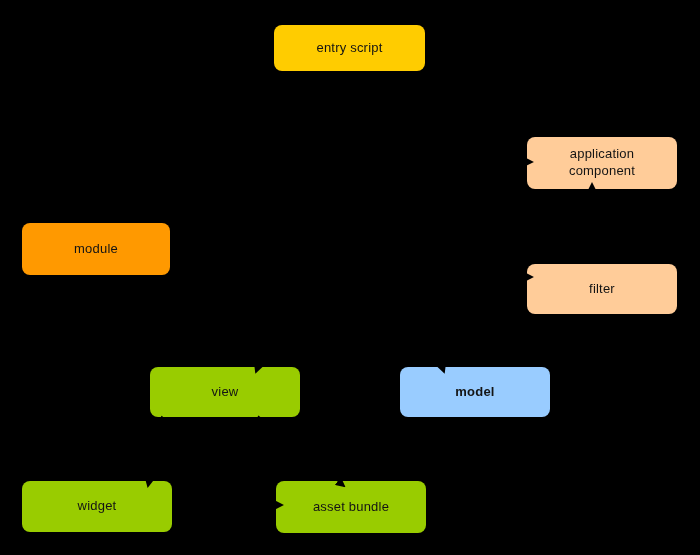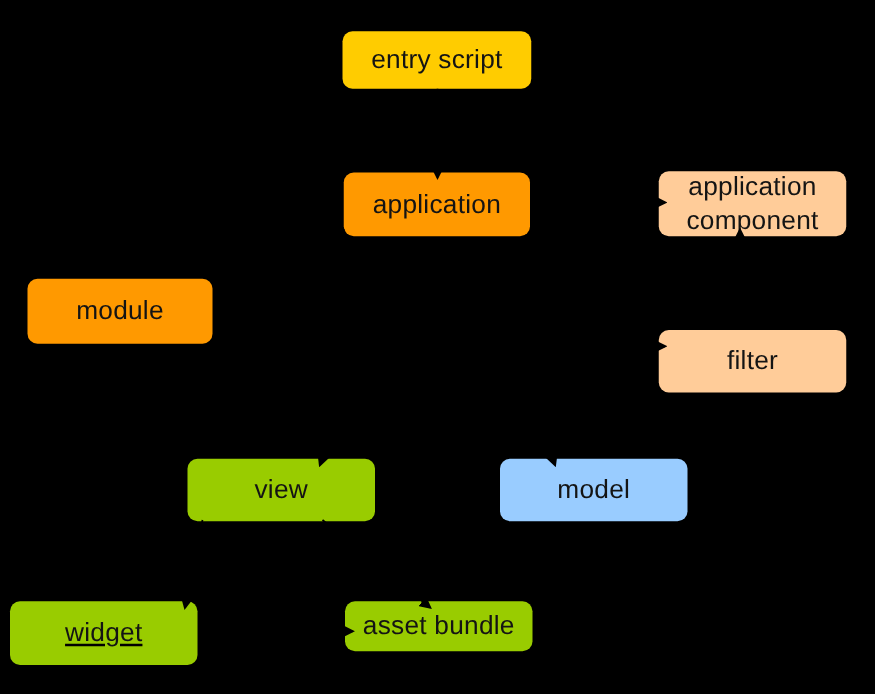--- a/index.html
+++ b/index.html
@@ -15,21 +15,21 @@
     position: absolute;
     display: flex;
     align-items: center;
     justify-content: center;
     border-radius: 8px;
     box-sizing: border-box;
     padding: 2px 8px;
     z-index: 1;
   }
   .node-label {
-    font-size: 21px;
+    font-size: 13px;
     line-height: 1.3;
     color: #141414;
     text-align: center;
     letter-spacing: 0.2px;
   }
   .edges-layer {
     position: absolute;
     left: 0; top: 0;
     width: 700px; height: 555px;
     z-index: 2;
@@ -38,50 +38,47 @@
 </style>
 </head>
 <body>
 
 <div class="stage">
 
   <div class="node" style="left: 274px; top: 25px; width: 151px; height: 46px; background-color: rgb(255, 204, 0);">
     <span class="node-label">entry script</span>
   </div>
 
-  <div class="node" style="left: 275px; top: 138px; width: 149px; height: 51px; background-color: rgb(255, 153, 0);">
-    <span class="node-label">application</span>
-  </div>
 
   <div class="node" style="left: 527px; top: 137px; width: 150px; height: 52px; background-color: rgb(255, 204, 153);">
     <span class="node-label">application component</span>
   </div>
 
   <div class="node" style="left: 22px; top: 194px; width: 148px; height: 52px; background-color: rgb(255, 153, 0); margin-top: 29px;">
     <span class="node-label">module</span>
   </div>
 
 
   <div class="node" style="left: 527px; top: 253px; width: 150px; height: 50px; background-color: rgb(255, 204, 153); margin-top: 11px;">
     <span class="node-label">filter</span>
   </div>
 
   <div class="node" style="left: 150px; top: 367px; width: 150px; height: 50px; background-color: rgb(153, 204, 0);">
     <span class="node-label">view</span>
   </div>
 
-  <div class="node" style="left: 400px; top: 367px; width: 150px; height: 50px; background-color: rgb(153, 204, 255);">
+  <div class="node" style="left: 400px; top: 367px; width: 150px; height: 50px; background-color: rgb(153, 204, 255); font-weight: bold;">
     <span class="node-label">model</span>
   </div>
 
-  <div class="node" style="left: 8px; top: 481px; width: 150px; height: 51px; background-color: rgb(153, 204, 0); text-decoration: underline;">
+  <div class="node" style="left: 22px; top: 481px; width: 150px; height: 51px; background-color: rgb(153, 204, 0);">
     <span class="node-label">widget</span>
   </div>
 
-  <div class="node" style="left: 276px; top: 481px; width: 150px; height: 40px; background-color: rgb(153, 204, 0);">
+  <div class="node" style="left: 276px; top: 481px; width: 150px; height: 52px; background-color: rgb(153, 204, 0);">
     <span class="node-label">asset bundle</span>
   </div>
 
   <svg class="edges-layer" width="700" height="555" viewBox="0 0 700 555" xmlns="http://www.w3.org/2000/svg">
     <defs>
       <marker id="ah" viewBox="0 0 10 10" refX="8" refY="5" markerWidth="7" markerHeight="7" orient="auto-start-reverse">
         <path d="M0,0 L10,5 L0,10 z" fill="#000000"></path>
       </marker>
     </defs>
     <g stroke="#000000" stroke-width="1.4" fill="none">

